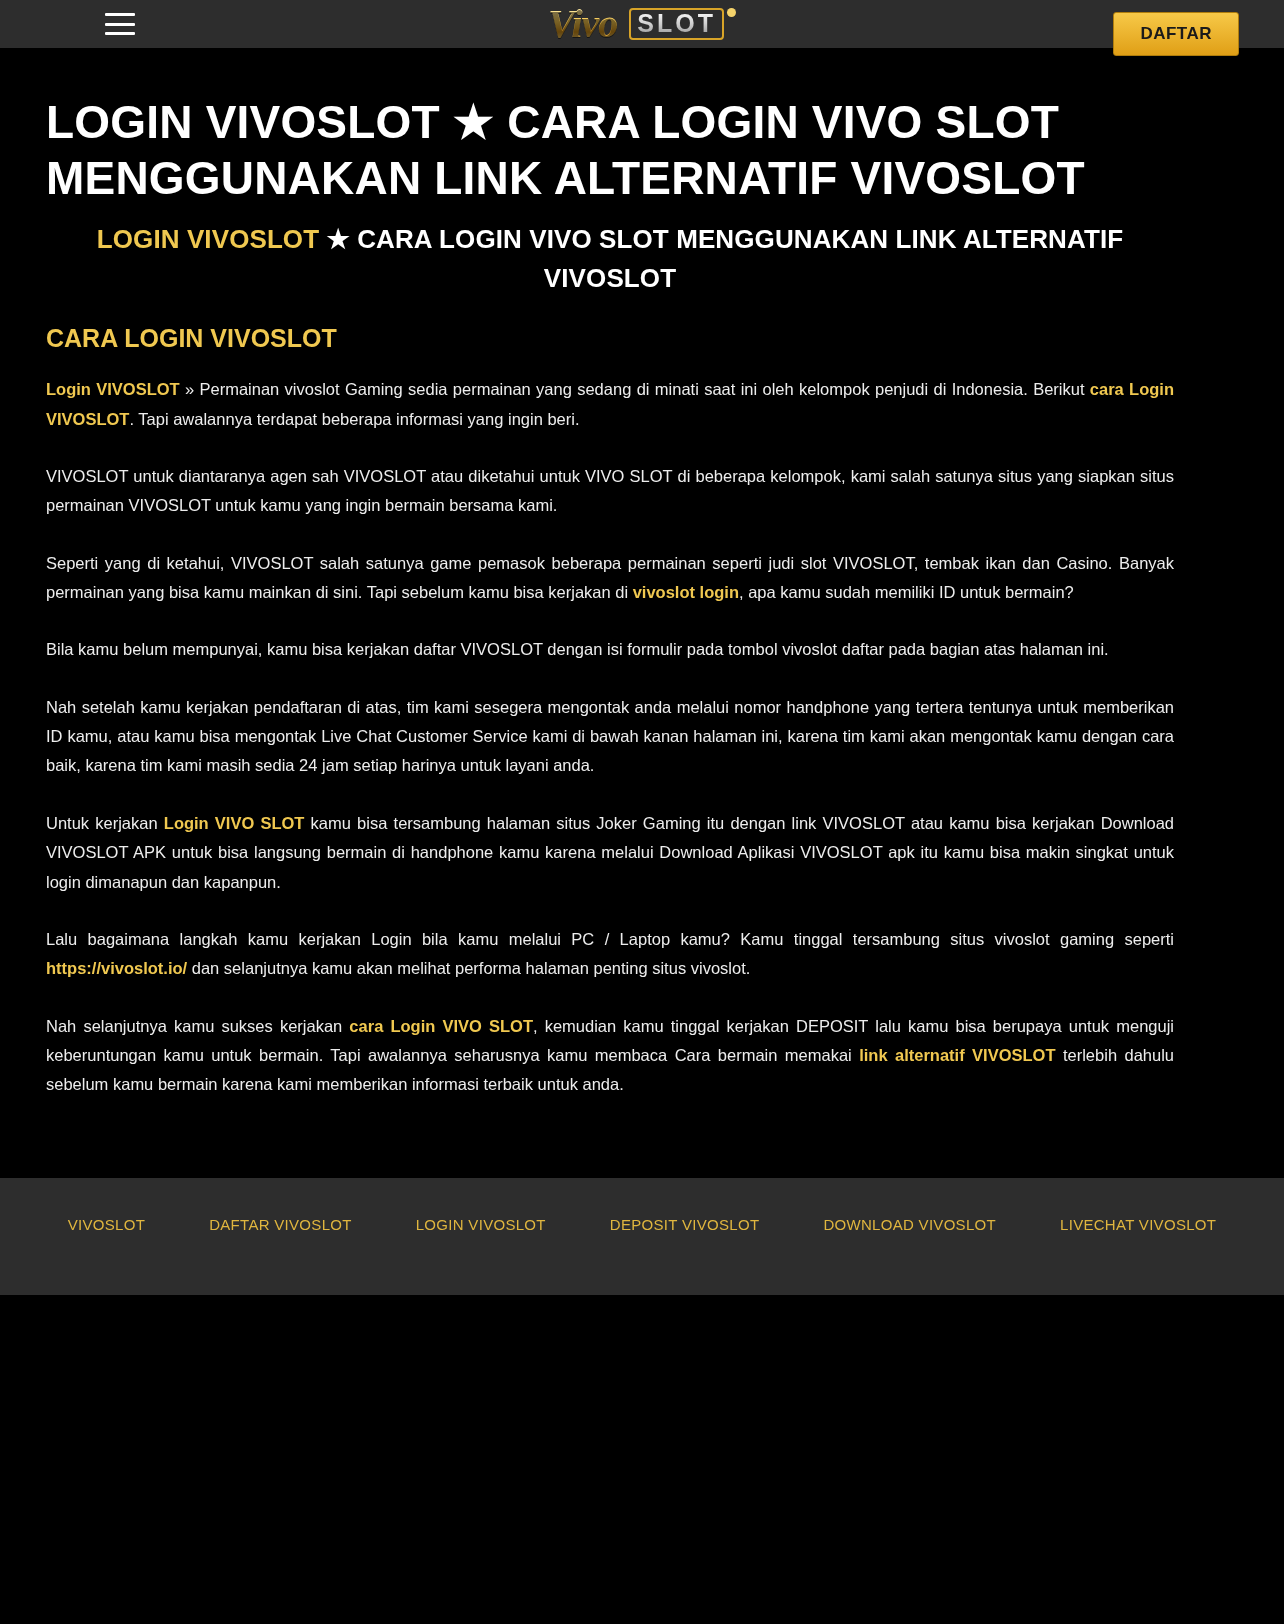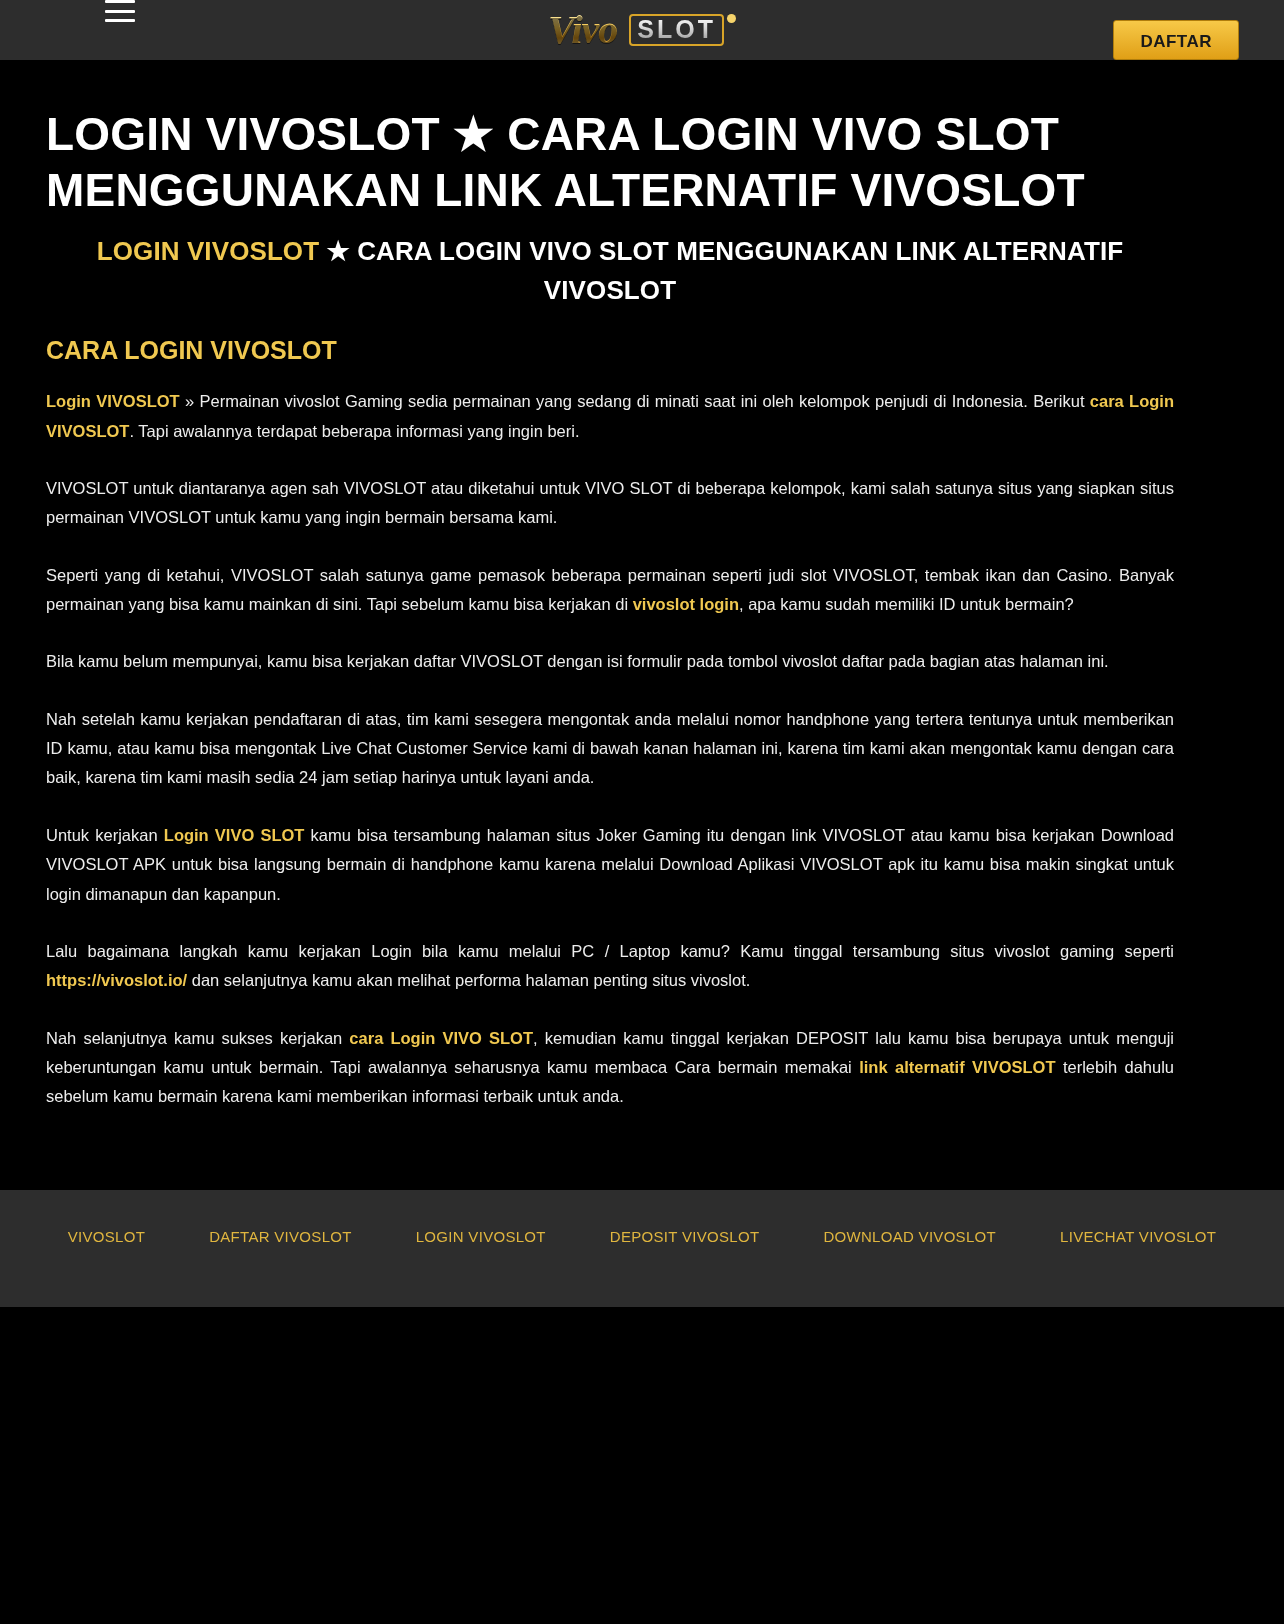--- a/index.html
+++ b/index.html
@@ -16,23 +16,24 @@
   }
   .page {
     width: 1284px;
     margin: 0 auto;
     background: #000000;
     position: relative;
   }
 
   
   .header {
-    height: 60px;
+    height: 48px;
     background: #2d2d2d;
     display: flex;
+    align-items: center;
     justify-content: space-between;
     padding: 0 45px 0 105px;
     position: relative;
   }
   .hamburger {
     width: 30px;
     height: 22px;
     display: flex;
     flex-direction: column;
     justify-content: space-between;

